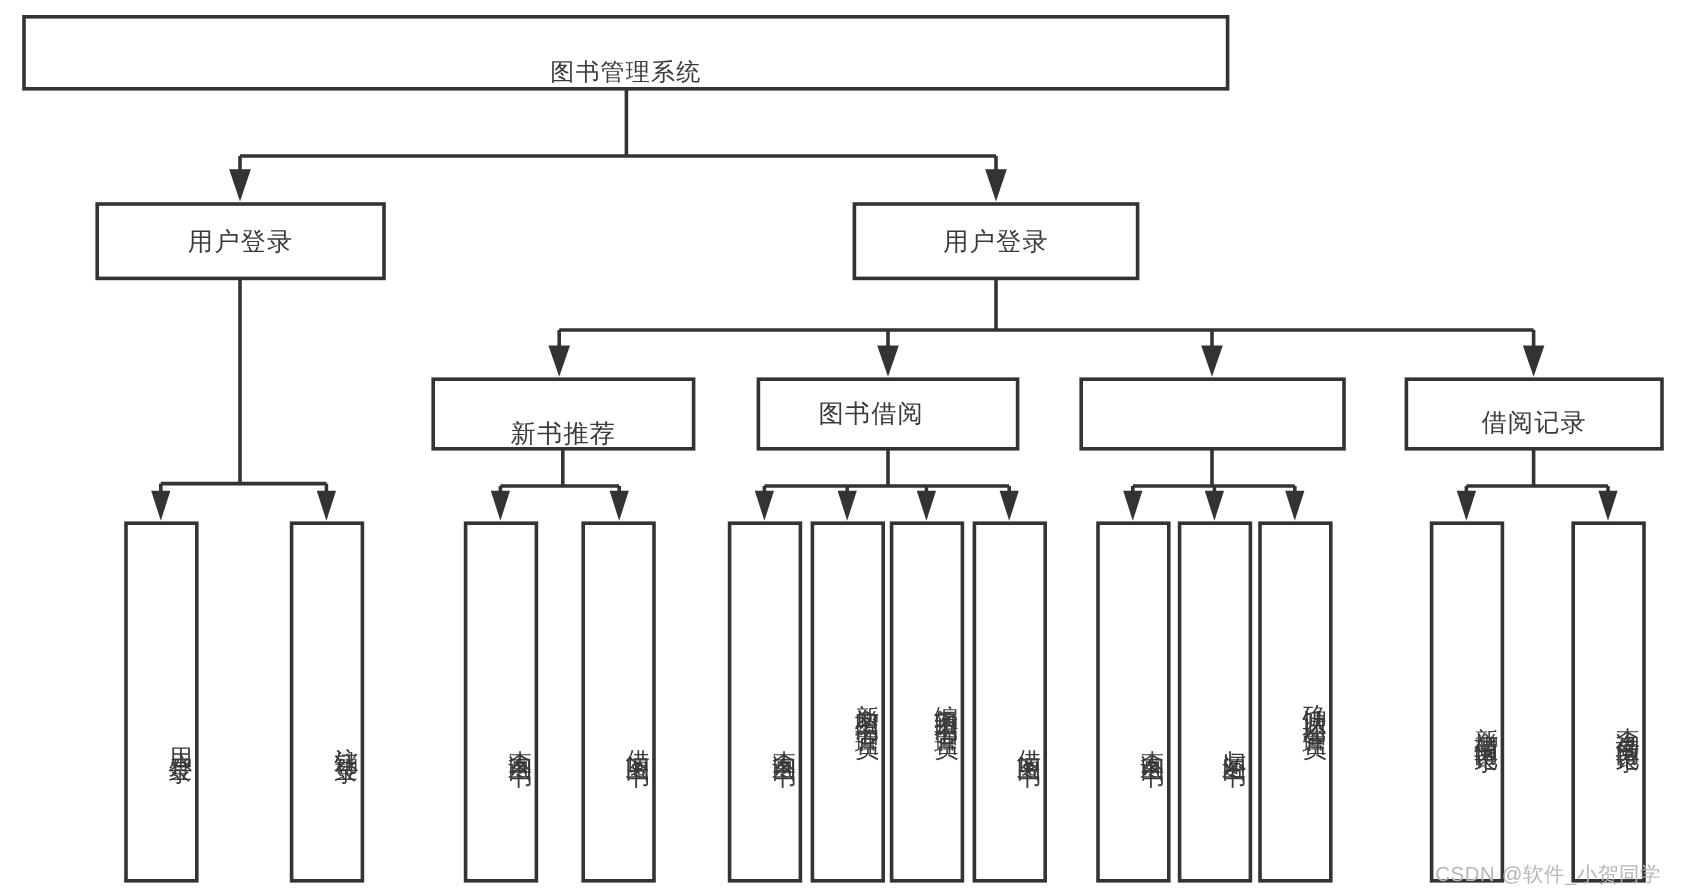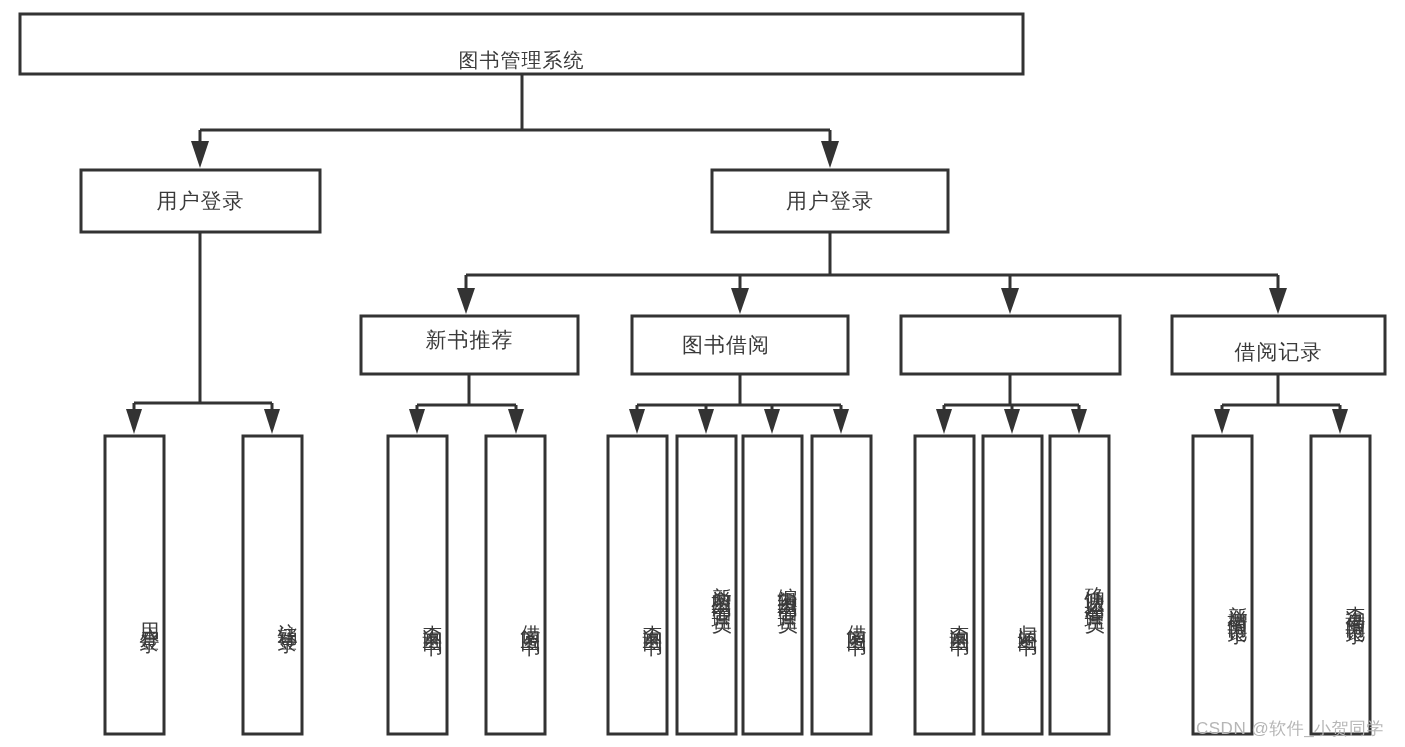--- a/index.html
+++ b/index.html
@@ -178,21 +178,21 @@
       <polygon class="arrow-head" points="1332,409 1348,409 1340,434"></polygon>
     </g>
   </svg>
 
   <div class="node-label-h" style="left:20px; top:30px; width:1003px; height:60px; font-size:20px;">图书管理系统</div>
 
   <div class="node-label-h" style="left:81px; top:170px; width:239px; height:62px;">用户登录</div>
 
   <div class="node-label-h" style="left:712px; top:170px; width:236px; height:62px;">用户登录</div>
 
-  <div class="node-label-h" style="left:361px; top:311px; width:217px; height:58px;text-align:right;">新书推荐</div>
+  <div class="node-label-h" style="left:361px; top:332px; width:217px; height:58px;text-align:right;">新书推荐</div>
 
   <div class="node-label-h" style="left:632px; top:316px; width:188px; height:58px;">图书借阅</div>
 
 
   <div class="node-label-h" style="left:1172px; top:316px; width:213px; height:72px;">借阅记录</div>
 
   <div class="node-label-v" style="left:105px; top:496px; width:59px; height:238px;">用户登录</div>
 
   <div class="node-label-v" style="left:243px; top:496px; width:59px; height:238px;">注销登录</div>
 

